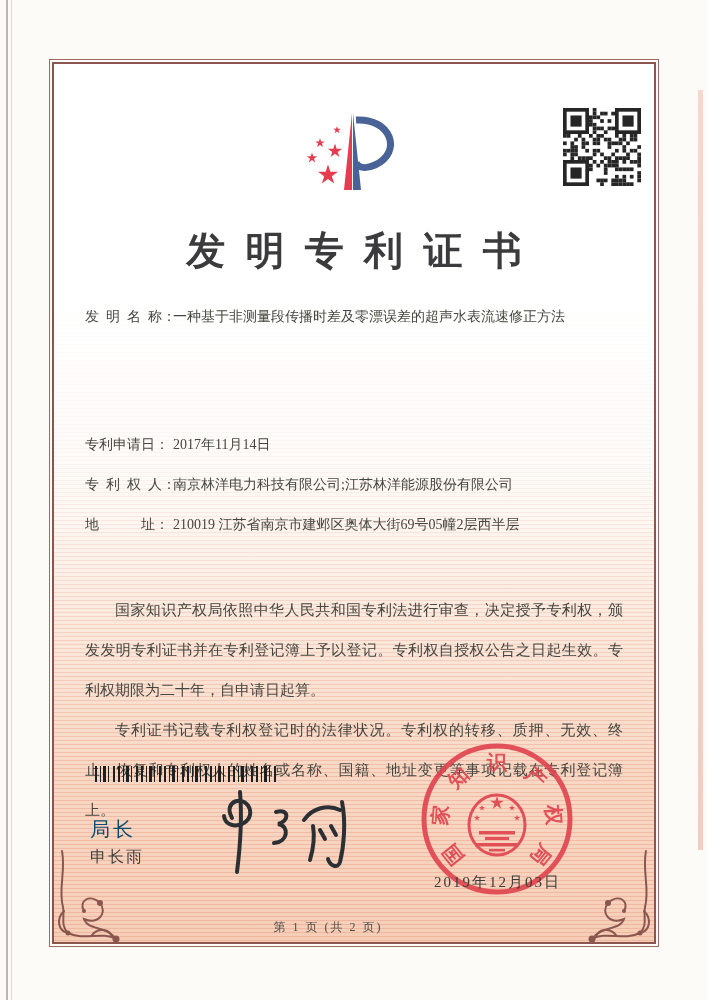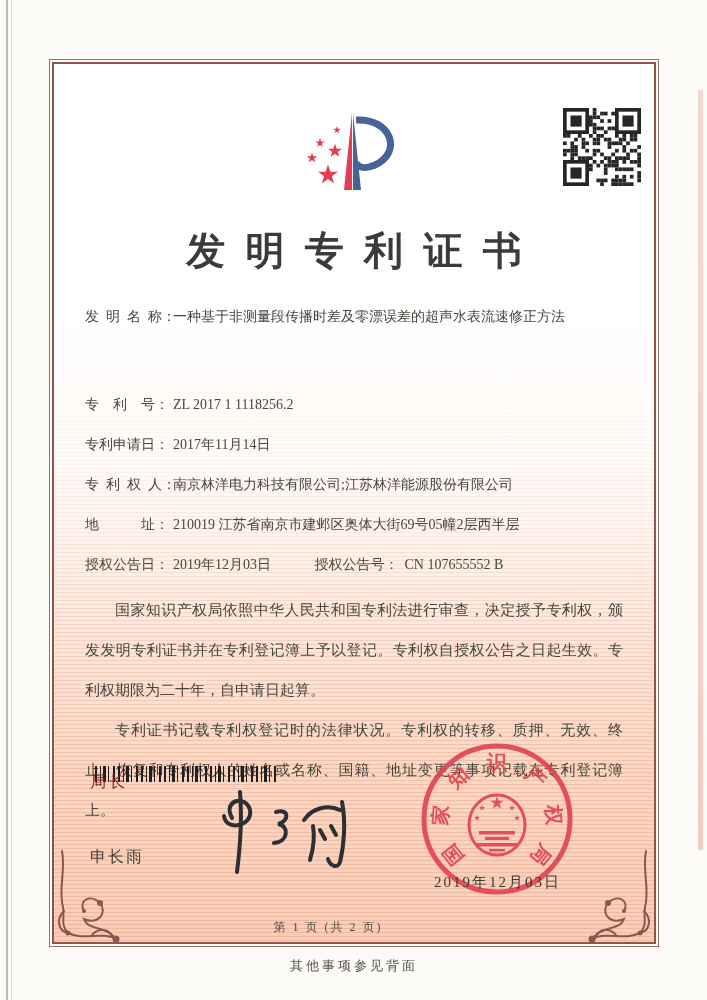--- a/index.html
+++ b/index.html
@@ -44,21 +44,21 @@
   .barcode{
     position:absolute;left:95px;top:766px;width:181px;height:16px;
     background:repeating-linear-gradient(90deg,
       #1f1f1f 0 2px,transparent 2px 5px,
       #1f1f1f 5px 6px,transparent 6px 8px,
       #1f1f1f 8px 11px,transparent 11px 13px,
       #1f1f1f 13px 14px,transparent 14px 18px,
       #1f1f1f 18px 20px,transparent 20px 23px);
   }
 
-  .signer-title{position:absolute;left:90px;top:772px;font-size:16px;color:#7f1d1d;letter-spacing:3px;}
+  .signer-title{position:absolute;left:90px;top:816px;font-size:20px;color:#0c4a6e;letter-spacing:3px;}
   .signer-name{position:absolute;left:90px;top:847px;font-size:16px;color:#3e3e3a;letter-spacing:2px;}
   .signature{position:absolute;left:192px;top:786px;width:172px;height:98px;z-index:3;}
 
   .seal{position:absolute;left:419px;top:741px;width:156px;height:156px;opacity:.9;z-index:2;}
   .seal-date{position:absolute;left:434px;top:873px;font-size:15px;color:#3a3a38;letter-spacing:2px;z-index:4;white-space:nowrap;}
 
   .page-footer{position:absolute;left:52px;top:919px;width:552px;text-align:center;font-size:12px;color:#4c4c46;letter-spacing:2px;}
   .back-note{position:absolute;left:52px;top:957px;width:604px;text-align:center;font-size:13px;color:#55504a;letter-spacing:3px;}
 
   .corner-orn{position:absolute;width:92px;height:96px;z-index:1;}
@@ -277,39 +277,28 @@
           <rect x="61.71" y="68.57" width="3.43" height="3.43"></rect>
         </g>
     </g>
   </svg>
 
   <div class="title">发明专利证书</div>
 
   <div class="field-row" style="top:308px">
     <span class="f-label">发 明 名 称：</span><span class="f-value">一种基于非测量段传播时差及零漂误差的超声水表流速修正方法</span>
   </div>
-  <div class="field-row" style="top:396px">
-    <span class="f-label">专　利　号：</span><span class="f-value">ZL 2017 1 1118256.2</span>
-  </div>
   <div class="field-row" style="top:436px">
     <span class="f-label">专利申请日：</span><span class="f-value">2017年11月14日</span>
   </div>
   <div class="field-row" style="top:476px">
     <span class="f-label">专 利 权 人：</span><span class="f-value">南京林洋电力科技有限公司;江苏林洋能源股份有限公司</span>
   </div>
   <div class="field-row" style="top:516px">
     <span class="f-label">地　　　址：</span><span class="f-value">210019 江苏省南京市建邺区奥体大街69号05幢2层西半层</span>
-  </div>
-  <div class="field-row" style="top:556px">
-    <span class="grant-part">
-      <span class="f-label">授权公告日：</span><span class="f-value">2019年12月03日</span>
-    </span>
-    <span>
-      <span class="f-label auto">授权公告号：</span><span>CN 107655552 B</span>
-    </span>
   </div>
 
   <div class="body-text">
     <p>国家知识产权局依照中华人民共和国专利法进行审查，决定授予专利权，颁发发明专利证书并在专利登记簿上予以登记。专利权自授权公告之日起生效。专利权期限为二十年，自申请日起算。</p>
     <p>专利证书记载专利权登记时的法律状况。专利权的转移、质押、无效、终止、恢复和专利权人的姓名或名称、国籍、地址变更等事项记载在专利登记簿上。</p>
   </div>
 
   <div class="barcode"></div>
 
   <div class="signer-title">局长</div>
@@ -364,15 +353,14 @@
         <rect x="60" y="90" width="36" height="3.5"></rect>
         <rect x="66" y="96" width="24" height="3"></rect>
         <rect x="56" y="102" width="44" height="3.5"></rect>
         <rect x="70" y="108" width="16" height="2.5"></rect>
       </g>
     </g>
   </svg>
   <div class="seal-date">2019年12月03日</div>
 
   <div class="page-footer">第 1 页 (共 2 页)</div>
-  <div class="back-note">其他事项参见背面</div>
 
 </div>
 
 </body></html>

